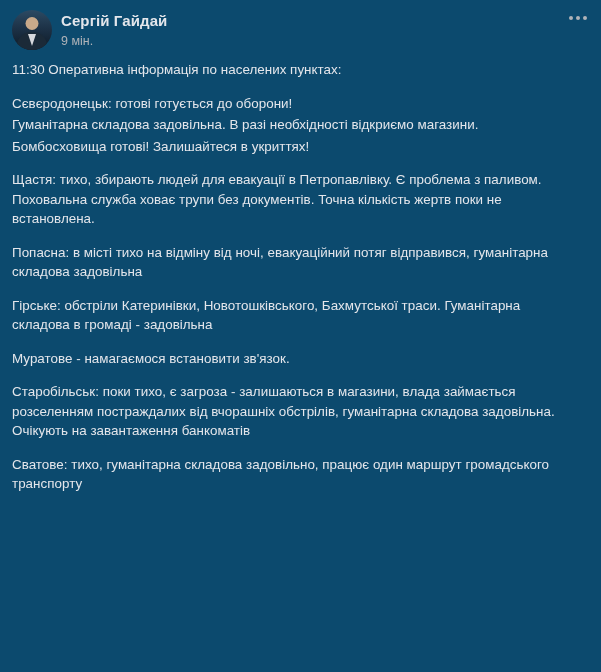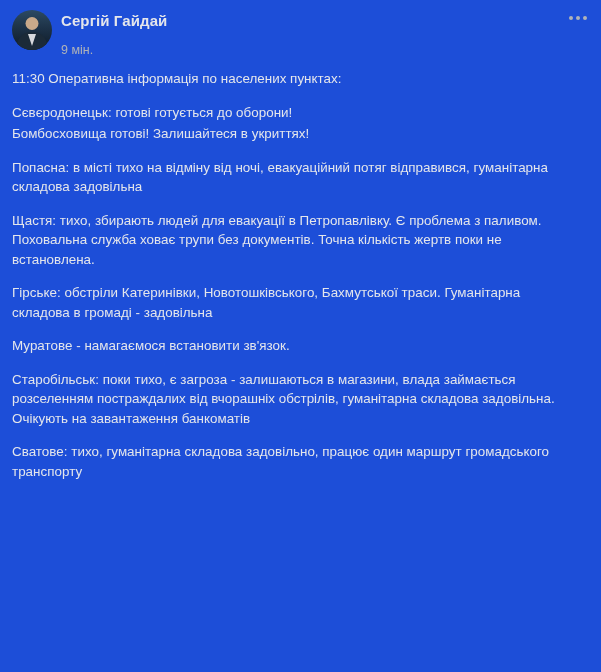--- a/index.html
+++ b/index.html
@@ -11,21 +11,21 @@
     width: 601px;
     height: 672px;
     overflow: hidden;
     font-family: "Liberation Sans", sans-serif;
     color: #e4e6eb;
   }
   .post {
     width: 601px;
     height: 672px;
     box-sizing: border-box;
-    background: #1d4ed8;
+    background: #0c4a6e;
     display: flex;
     flex-direction: column;
   }
   .post-header {
     display: flex;
     align-items: flex-start;
     padding: 10px 12px 4px 12px;
     position: relative;
   }
   .avatar {
@@ -78,21 +78,21 @@
     font-size: 15px;
     font-weight: bold;
     color: #e4e6eb;
     line-height: 19px;
     letter-spacing: 0.1px;
   }
   .meta {
     font-size: 12.5px;
     color: #b0b3b8;
     line-height: 17px;
-    margin-top: 12px;
+    margin-top: 3px;
   }
   .more-btn {
     position: absolute;
     right: 14px;
     top: 16px;
     display: flex;
     gap: 3px;
     align-items: center;
     cursor: pointer;
   }
@@ -142,23 +142,24 @@
     <div class="more-btn">
       <i></i>
       <i></i>
       <i></i>
     </div>
   </div>
 
   <div class="post-body">
     <p>11:30 Оперативна інформація по населених пунктах:</p>
     <p class="tight">Сєвєродонецьк: готові готується до оборони!</p>
+    <p class="tight">Гуманітарна складова задовільна. В разі необхідності відкриємо магазини.</p>
     <p>Бомбосховища готові! Залишайтеся в укриттях!</p>
+    <p>Щастя: тихо, збирають людей для евакуації в Петропавлівку. Є проблема з паливом. Поховальна служба ховає трупи без документів. Точна кількість жертв поки не встановлена.</p>
     <p>Попасна: в місті тихо на відміну від ночі, евакуаційний потяг відправився, гуманітарна складова задовільна</p>
-    <p>Щастя: тихо, збирають людей для евакуації в Петропавлівку. Є проблема з паливом. Поховальна служба ховає трупи без документів. Точна кількість жертв поки не встановлена.</p>
     <p>Гірське: обстріли Катеринівки, Новотошківського, Бахмутської траси. Гуманітарна складова в громаді - задовільна</p>
     <p>Муратове - намагаємося встановити зв'язок.</p>
     <p>Старобільськ: поки тихо, є загроза - залишаються в магазини, влада займається розселенням постраждалих від вчорашніх обстрілів, гуманітарна складова задовільна. Очікують на завантаження банкоматів</p>
     <p>Сватове: тихо, гуманітарна складова задовільно, працює один маршрут громадського транспорту</p>
 
   </div>
 
 </div>
 
 </body></html>

